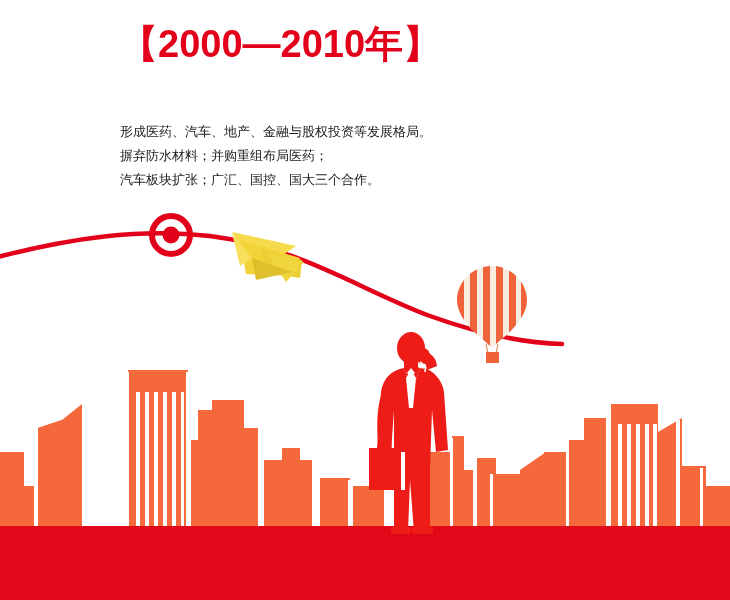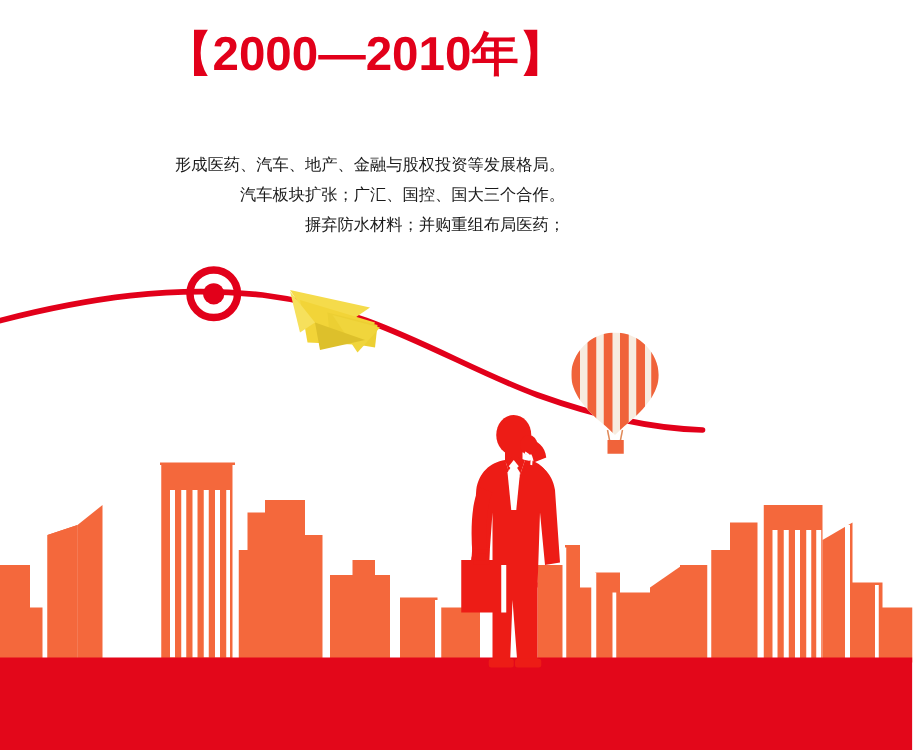--- a/index.html
+++ b/index.html
@@ -15,45 +15,43 @@
     overflow: hidden;
     font-family: "Liberation Sans", "DejaVu Sans", sans-serif;
   }
 
   
   .title-block {
     position: absolute;
     left: 120px;
     top: 22px;
     z-index: 40;
-    margin-left: 12px;
   }
   .title-line-1 {
     font-size: 38px;
     line-height: 44px;
     font-weight: bold;
     color: #e2001a;
     letter-spacing: 0px;
     white-space: nowrap;
   }
   .title-line-2 {
     font-size: 34px;
     line-height: 42px;
     font-weight: bold;
     color: #e2001a;
     margin-top: 2px;
     letter-spacing: 1px;
     white-space: nowrap;
   }
   .body-block {
     position: absolute;
-    left: 140px;
+    left: 120px;
     top: 120px;
     z-index: 40;
-    text-align: right;
   }
   .body-line {
     font-size: 13px;
     line-height: 24px;
     color: #1a1a1a;
     white-space: nowrap;
     font-weight: normal;
   }
 
   
@@ -275,17 +273,17 @@
       <rect x="401" y="452" width="4" height="38" fill="#ffffff"></rect>
     </svg>
   </div>
 
   <div class="title-block">
     <div class="title-line-1">【2000—2010年】</div>
   </div>
 
   <div class="body-block">
     <div class="body-line">形成医药、汽车、地产、金融与股权投资等发展格局。</div>
+    <div class="body-line">摒弃防水材料；并购重组布局医药；</div>
     <div class="body-line">汽车板块扩张；广汇、国控、国大三个合作。</div>
-    <div class="body-line">摒弃防水材料；并购重组布局医药；</div>
   </div>
 
 </div>
 
 </body></html>

